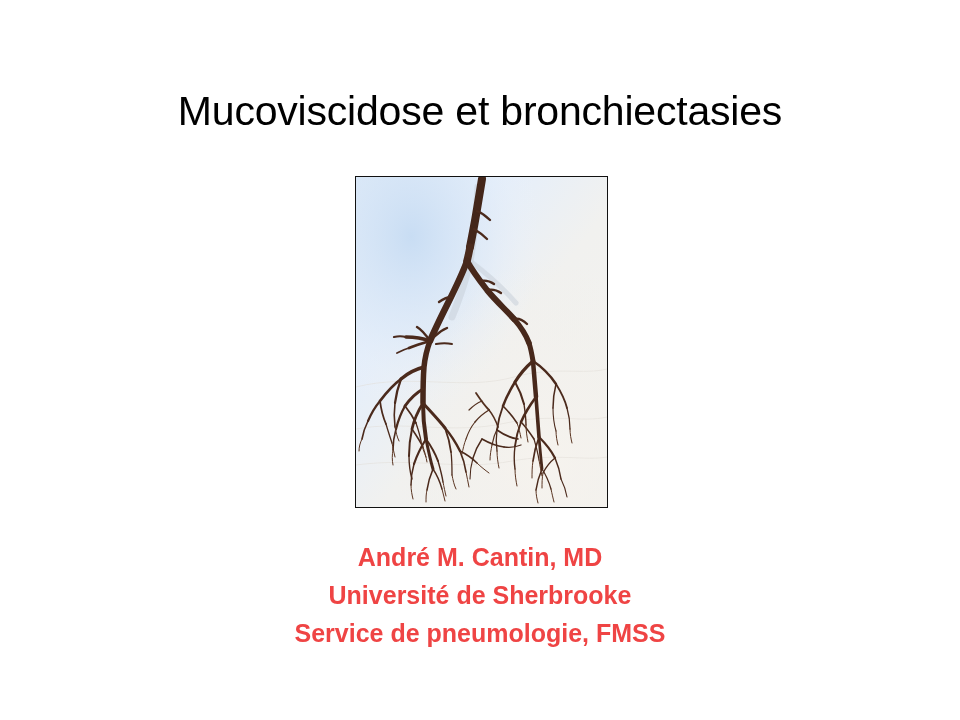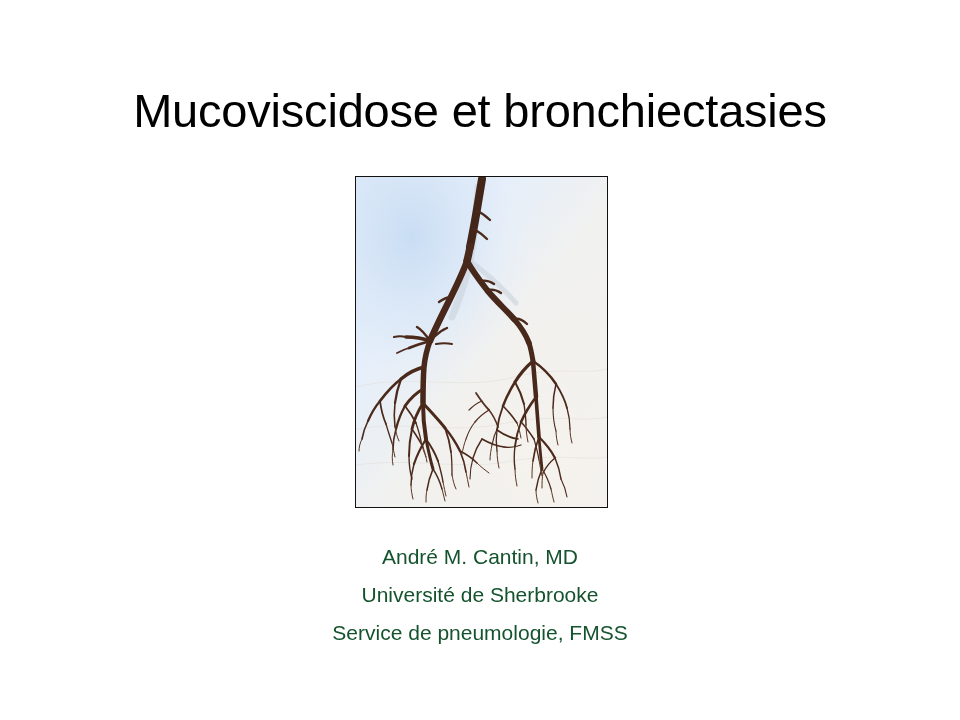--- a/index.html
+++ b/index.html
@@ -21,21 +21,21 @@
     height: 720px;
     background: #ffffff;
   }
   .slide-title {
     position: absolute;
     left: 60px;
     top: 82px;
     width: 840px;
     text-align: center;
     font-family: "Liberation Sans", sans-serif;
-    font-size: 47px;
+    font-size: 41px;
     font-weight: 400;
     line-height: 58px;
     color: #000000;
     letter-spacing: -0.2px;
     white-space: nowrap;
   }
   .figure-frame {
     position: absolute;
     left: 355px;
     top: 176px;
@@ -53,24 +53,24 @@
   }
   .subtitle-block {
     position: absolute;
     left: 80px;
     top: 538px;
     width: 800px;
     text-align: center;
   }
   .subtitle-line {
     font-family: "Liberation Sans", sans-serif;
-    font-size: 21px;
-    font-weight: 400;
+    font-size: 25px;
+    font-weight: 700;
     line-height: 38px;
-    color: #14532d;
+    color: #ef4444;
     white-space: nowrap;
   }
 </style>
 </head>
 <body>
 
 <div class="slide">
 
   <div class="slide-title">Mucoviscidose et bronchiectasies</div>
 

